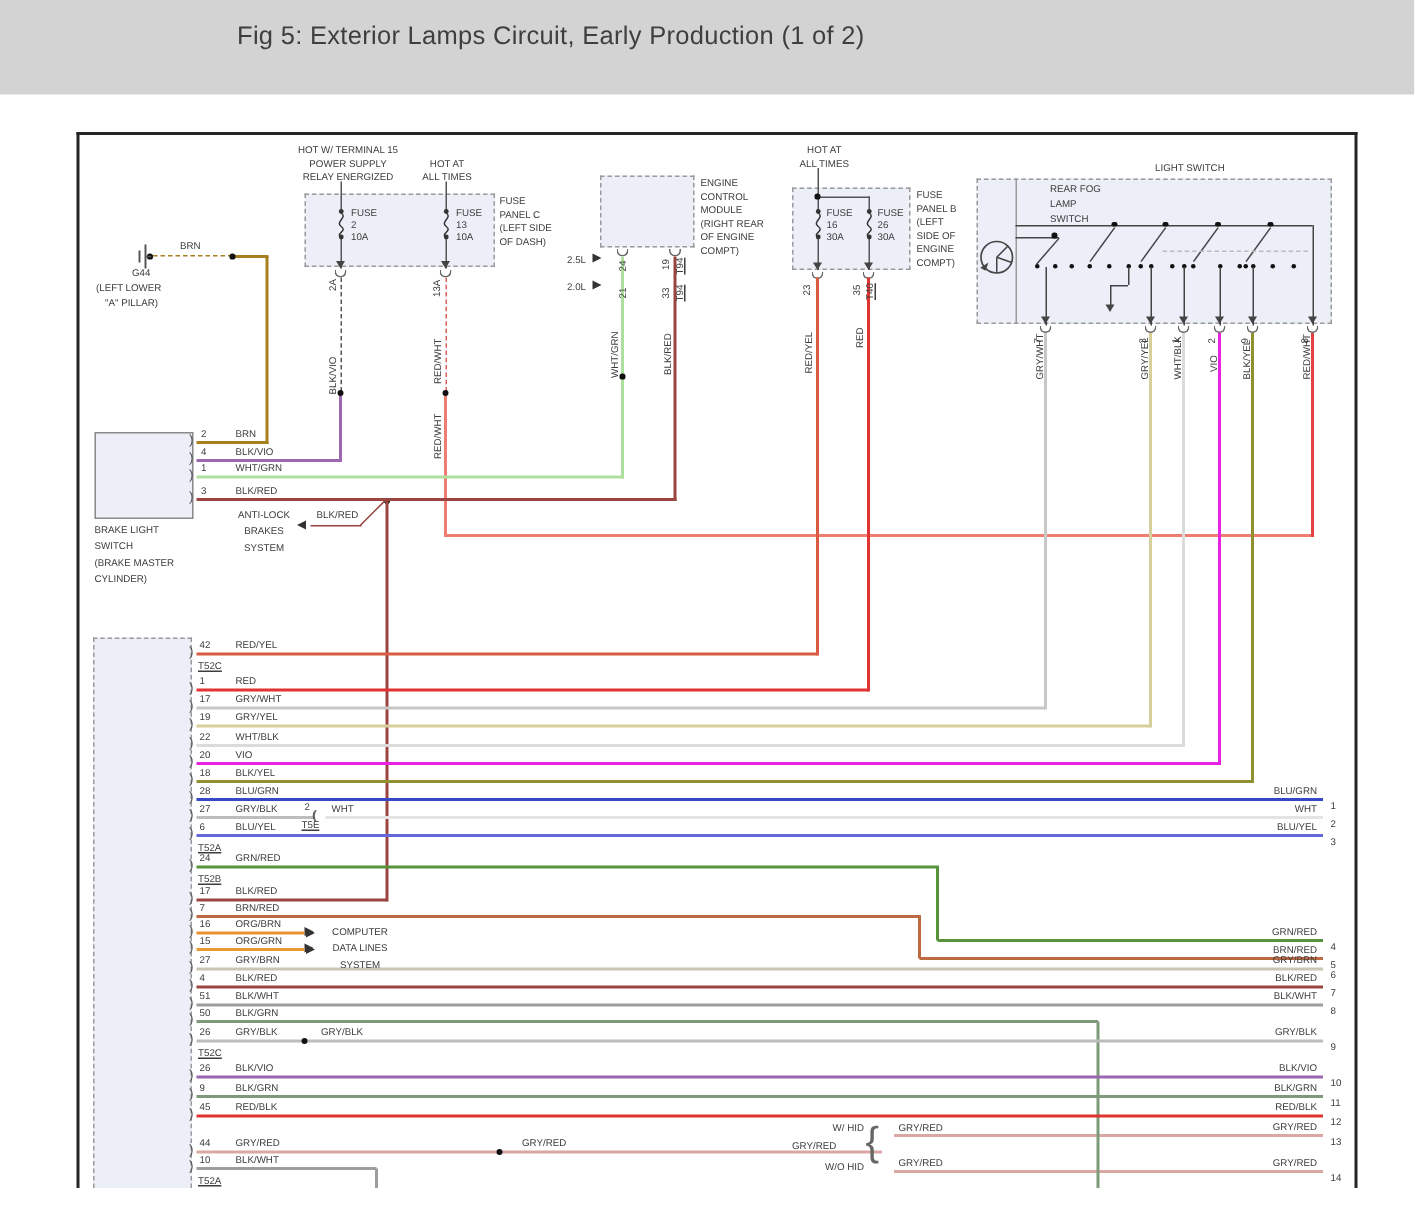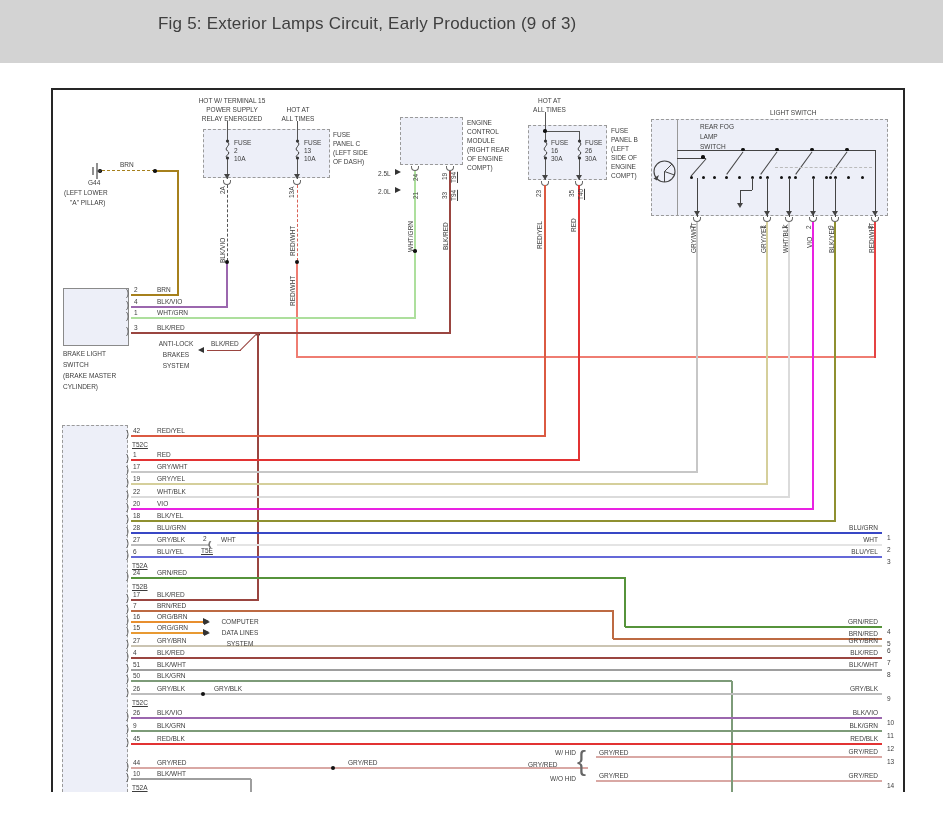--- a/index.html
+++ b/index.html
@@ -30,21 +30,21 @@
     border-bottom:3.5px solid transparent;border-right:6px solid #333;}
   .blade{position:absolute;height:1.3px;background:#444;transform-origin:0 50%;}
   #hid-brace{position:absolute;left:577px;top:746px;font-size:27px;color:#666;font-weight:200;}
   #inline-conn{position:absolute;left:208px;top:539px;font-size:8px;color:#555;letter-spacing:-2px;}
 </style>
 </head>
 <body>
 
 <div id="page">
   <div id="header">
-    <div id="title">Fig 5: Exterior Lamps Circuit, Early Production (9 of 3)</div>
+    <div id="title">Fig 5: Exterior Lamps Circuit, Early Production (1 of 2)</div>
   </div>
 
   <div id="border-box"></div>
 
   <div class="box dashed" style="left:62px;top:425px;width:66px;height:367px;border-bottom:none;"></div>
   <div class="box solid" style="left:63px;top:288px;width:66px;height:58px;"></div>
   <div class="box dashed" style="left:203px;top:129px;width:127px;height:49px;"></div>
   <div class="box dashed" style="left:400px;top:117px;width:63px;height:48px;"></div>
   <div class="box dashed" style="left:528px;top:125px;width:79px;height:55px;"></div>
   <div class="box dashed" style="left:651px;top:119px;width:237px;height:97px;"></div>

